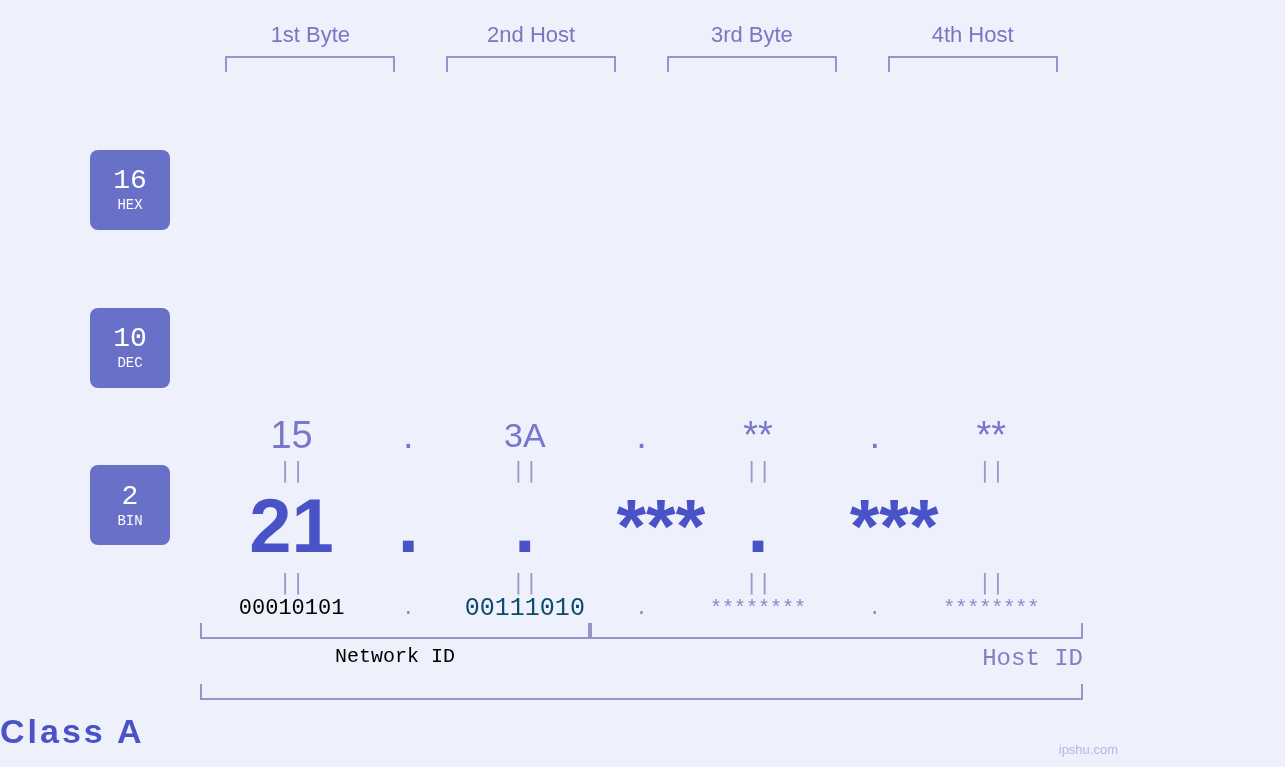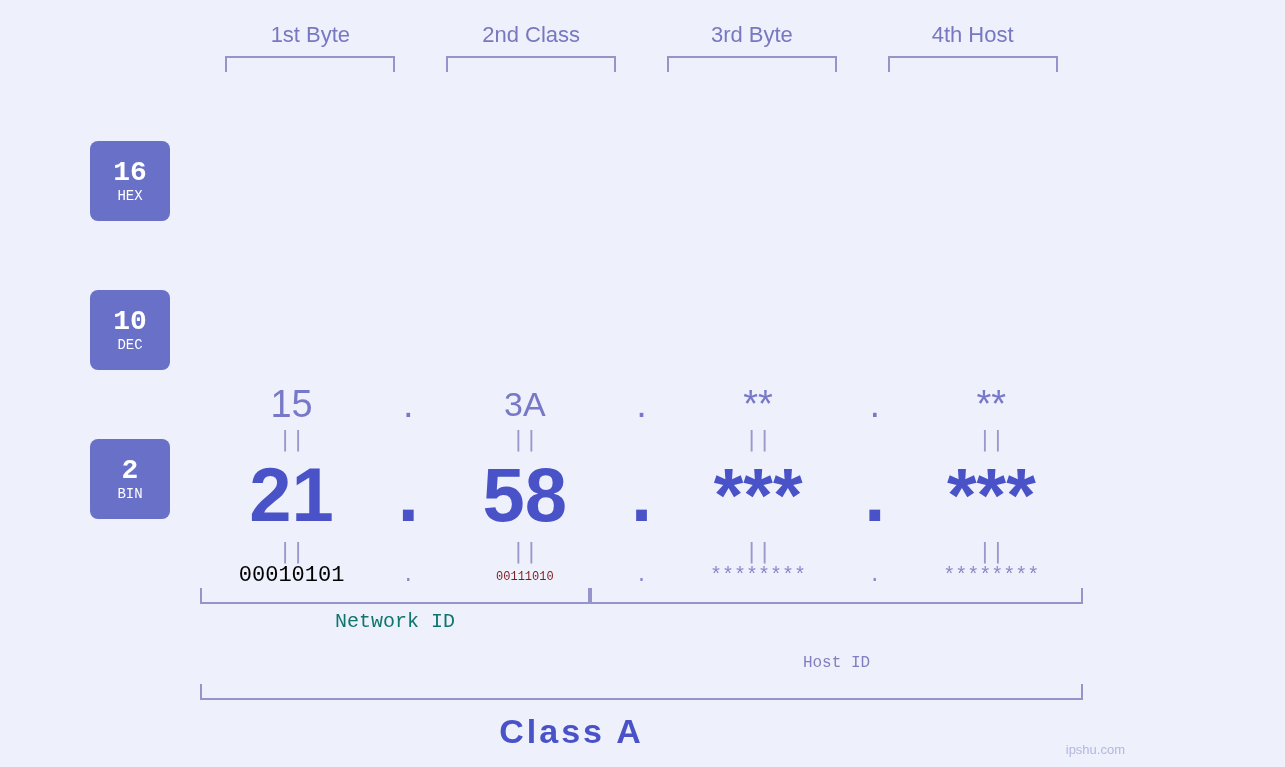--- a/index.html
+++ b/index.html
@@ -20,21 +20,21 @@
       border-radius: 8px;
       display: flex;
       flex-direction: column;
       align-items: center;
       justify-content: center;
       color: white;
     }
 
     .badge-number {
       font-size: 28px;
-      font-weight: bold;
+      font-weight: normal;
       line-height: 1.1;
     }
 
     .badge-label {
       font-size: 14px;
       font-weight: normal;
     }
 
     
     .full-layout {
@@ -153,75 +153,73 @@
     }
 
     .lbl-line {
       display: flex;
       flex-direction: row;
       margin-top: 6px;
     }
 
     .net-lbl {
       text-align: center;
-      color: #0f766e;
+      color: #000000;
       font-size: 20px;
       font-family: 'Courier New', monospace;
     }
 
     .host-lbl {
-      text-align: center;
+      text-align: right;
       color: #8080c0;
-      font-size: 16px;
+      font-size: 24px;
       font-family: 'Courier New', monospace;
       flex: 1;
-      margin-top: 44px;
     }
 
     .outer-brk-section {
       padding: 12px 60px 0 200px;
     }
 
     .outer-brk-box {
       border-bottom: 2px solid #9595cc;
       border-left: 2px solid #9595cc;
       border-right: 2px solid #9595cc;
       height: 16px;
     }
 
     .class-section {
-      text-align: center;
       padding: 12px 0 16px;
     }
 
     .class-text {
       color: #4a52c8;
       font-size: 34px;
       font-family: Arial, sans-serif;
       font-weight: bold;
       letter-spacing: 3px;
     }
 
     .wm {
       position: absolute;
       bottom: 10px;
-      right: 18px;
+      right: 25px;
       color: #b0b8e0;
       font-size: 13px;
       font-family: Arial, sans-serif;
     }
   </style>
 </head>
 <body>
 
 <div class="full-layout">
 
   <div class="top-header">
     <div class="hdr-col">1st Byte</div>
-    <div class="hdr-col">2nd Class</div>
+    <div class="hdr-col">2nd Host</div>
     <div class="hdr-col">3rd Byte</div>
     <div class="hdr-col">4th Host</div>
   </div>
 
   <div class="brackets-line">
     <div class="brk-col">
       <div class="brk-box"></div>
     </div>
     <div class="brk-col">
       <div class="brk-box"></div>
@@ -287,23 +285,20 @@
         <div class="eq-v">||</div>
       </div>
 
       <div class="data-line">
         <div class="dv">
           <span style="color:#4a52c8; font-size:76px; font-family:Arial,sans-serif; font-weight:bold;">21</span>
         </div>
         <div class="dd">
           <span style="color:#4a52c8; font-size:76px; font-family:Arial,sans-serif; font-weight:bold;">.</span>
         </div>
-        <div class="dv">
-          <span style="color:#4a52c8; font-size:76px; font-family:Arial,sans-serif; font-weight:bold;">58</span>
-        </div>
         <div class="dd">
           <span style="color:#4a52c8; font-size:76px; font-family:Arial,sans-serif; font-weight:bold;">.</span>
         </div>
         <div class="dv">
           <span style="color:#4a52c8; font-size:76px; font-family:Arial,sans-serif; font-weight:bold;">***</span>
         </div>
         <div class="dd">
           <span style="color:#4a52c8; font-size:76px; font-family:Arial,sans-serif; font-weight:bold;">.</span>
         </div>
         <div class="dv">
@@ -322,21 +317,21 @@
       </div>
 
       <div class="data-line">
         <div class="dv">
           <span style="color:#000000; font-size:22px; font-family:'Courier New',monospace;">00010101</span>
         </div>
         <div class="dd">
           <span style="color:#8888cc; font-size:20px; font-family:'Courier New',monospace;">.</span>
         </div>
         <div class="dv">
-          <span style="color:#7f1d1d; font-size:12px; font-family:'Courier New',monospace;">00111010</span>
+          <span style="color:#0c4a6e; font-size:25px; font-family:'Courier New',monospace;">00111010</span>
         </div>
         <div class="dd">
           <span style="color:#8888cc; font-size:20px; font-family:'Courier New',monospace;">.</span>
         </div>
         <div class="dv">
           <span style="color:#8888cc; font-size:20px; font-family:'Courier New',monospace;">********</span>
         </div>
         <div class="dd">
           <span style="color:#8888cc; font-size:20px; font-family:'Courier New',monospace;">.</span>
         </div>

